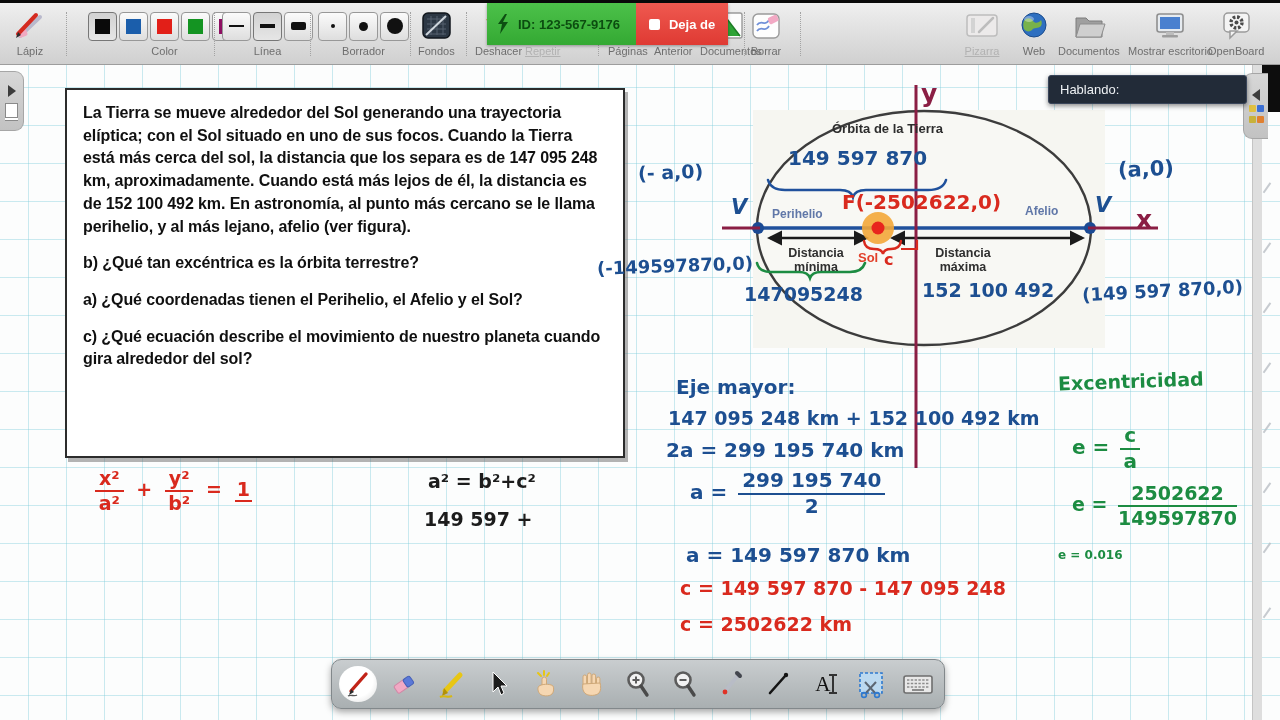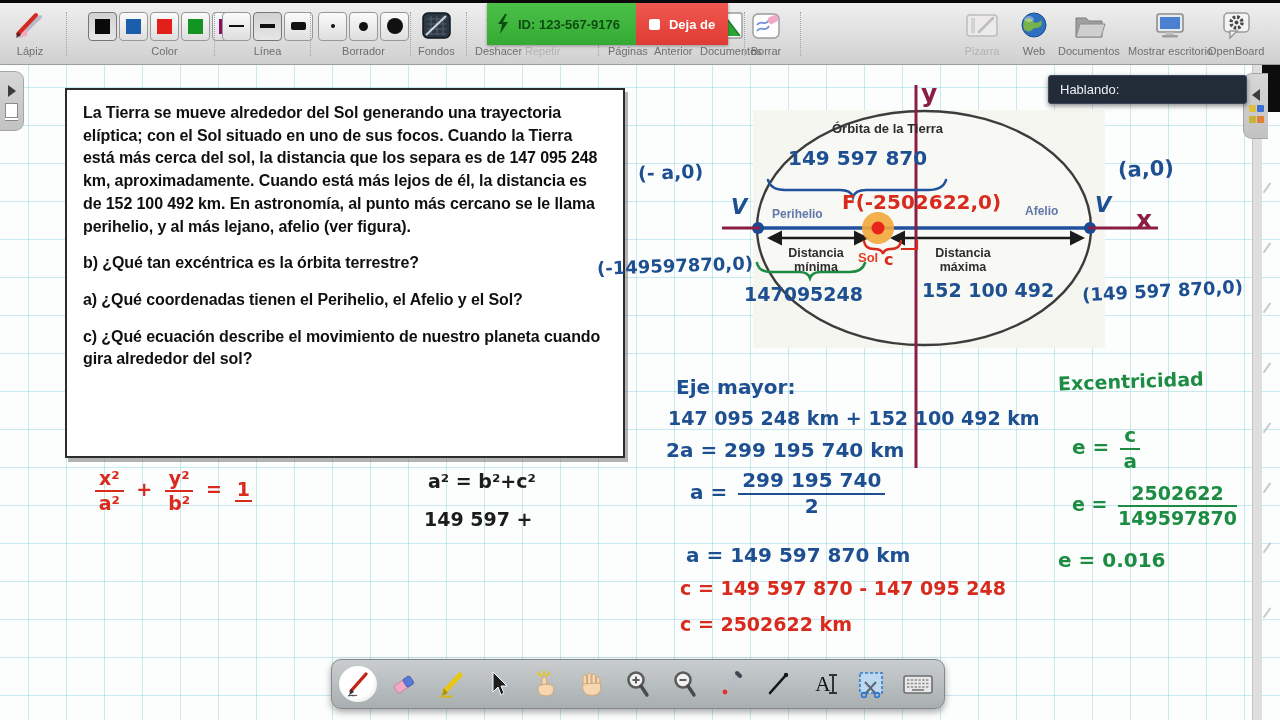--- a/index.html
+++ b/index.html
@@ -5,21 +5,21 @@
   html,body{margin:0;padding:0;background:#888;}
   .screen{position:relative;width:1280px;height:720px;overflow:hidden;
           font-family:"Liberation Sans",sans-serif;background:#fbfdfd;}
   
   .topbar{position:absolute;left:0;top:0;width:1280px;height:65px;box-sizing:border-box;
           background:linear-gradient(#efefef,#d0d0d0);border-top:3px solid #0a0a0a;
           border-bottom:1px solid #9d9d9d;z-index:20;}
   .tgroup{position:absolute;top:6px;display:flex;flex-direction:column;align-items:center;}
   .ticons{display:flex;align-items:center;gap:2px;height:34px;}
   .tlabel{font-size:11px;color:#6e6e6e;margin-top:2px;white-space:nowrap;}
-  .tlabel.dim{color:#b2b2b2;}
+  .tlabel.dim{color:#b2b2b2;text-decoration:underline;}
   .cellbtn{width:29px;height:29px;border:1px solid #989898;border-radius:4px;
            background:linear-gradient(#fbfbfb,#dedede);display:flex;align-items:center;justify-content:center;box-sizing:border-box;}
   .cellbtn.pressed{background:linear-gradient(#d2d2d2,#e6e6e6);border-color:#777;}
   .swatch{width:15px;height:15px;}
   .sep{position:absolute;top:9px;height:44px;border-left:1px dotted #a3a3a3;}
   
   .banner{position:absolute;left:487px;top:3px;height:42px;display:flex;z-index:60;
           box-shadow:0 1px 3px rgba(0,0,0,.35);border-radius:0;overflow:hidden;}
   .banner-green{display:flex;align-items:center;gap:8px;background:linear-gradient(#4cc14a,#34a933);
                 padding:0 16px 0 9px;color:#0c4d10;font-weight:700;font-size:13px;}
@@ -388,21 +388,21 @@
 
     <div class="hw green" style="left:1058px;top:305px;font-size:19px;transform:rotate(-2deg)">Excentricidad</div>
     <div class="hw green" style="left:1072px;top:360px;font-size:20px">
       <span>e =</span>
       <span class="frac" style="margin-left:4px"><span class="fnum">c</span><span class="fden">a</span></span>
     </div>
     <div class="hw green" style="left:1072px;top:418px;font-size:19px">
       <span>e =</span>
       <span class="frac" style="margin-left:4px"><span class="fnum">2502622</span><span class="fden">149597870</span></span>
     </div>
-    <div class="hw green" style="left:1058px;top:483px;font-size:20px">e = 0.016</div>
+    <div class="hw green" style="left:1058px;top:483px;font-size:12px">e = 0.016</div>
 
     <div class="tooltip">
       <span>Hablando:</span>
     </div>
 
     <div class="ltab">
       <div class="tri-r"></div>
       <div class="pageglyph"></div>
     </div>
     <div class="rstrip"></div>

